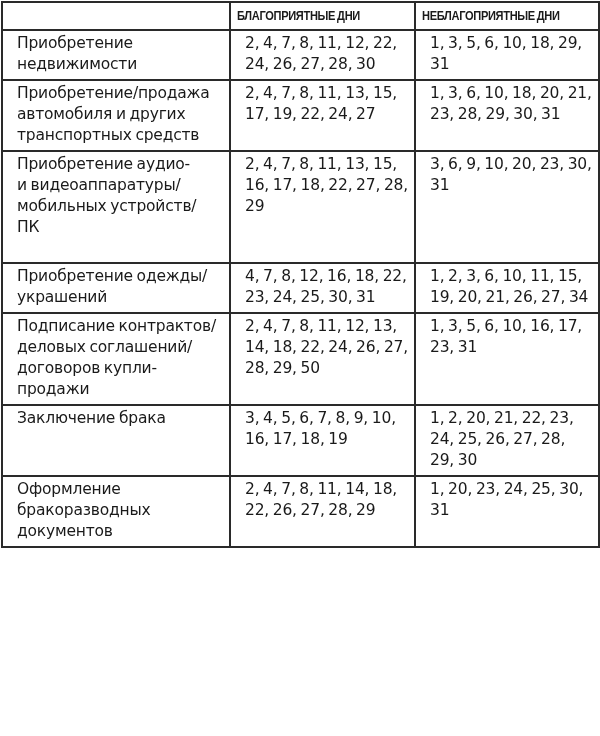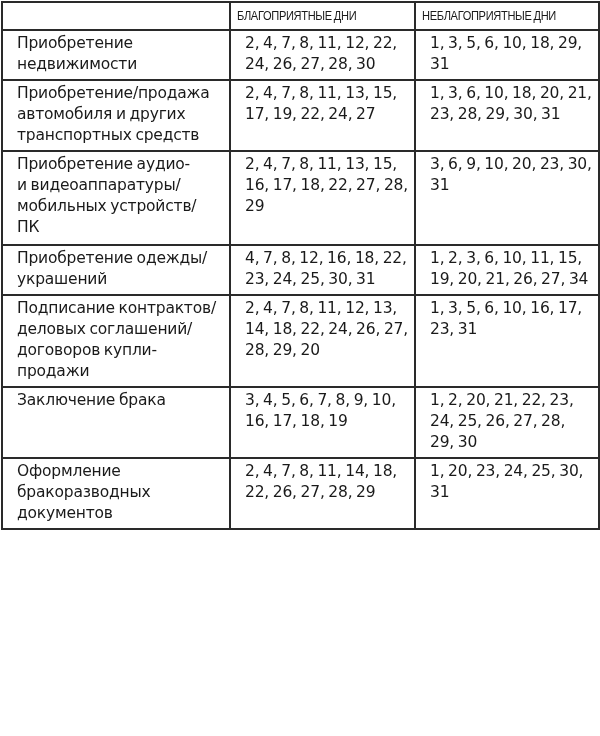--- a/index.html
+++ b/index.html
@@ -27,21 +27,21 @@
     vertical-align: top;
     padding: 2px 6px 4px 14px;
     font-size: 15.5px;
     line-height: 21px;
     letter-spacing: -0.2px;
     word-spacing: -1px;
     overflow: hidden;
   }
   table.grid th {
     font-family: "Liberation Sans", sans-serif;
-    font-weight: normal;
+    font-weight: bold;
     font-size: 13.5px;
     line-height: 22px;
     letter-spacing: -0.4px;
     text-align: left;
     padding: 2px 12px 2px 6px;
     transform-origin: left center;
   }
   th .cond {
     display: inline-block;
     transform: scaleX(0.82);
@@ -81,21 +81,21 @@
     </tr>
     <tr style="height:69px">
       <td>
         <span class="cell-text">Приобретение/продажа</span>
         <span class="cell-text">автомобиля и других</span>
         <span class="cell-text">транспортных средств</span>
       </td>
       <td>2, 4, 7, 8, 11, 13, 15, 17, 19, 22, 24, 27</td>
       <td>1, 3, 6, 10, 18, 20, 21, 23, 28, 29, 30, 31</td>
     </tr>
-    <tr style="height:94px">
+    <tr style="height:112px">
       <td>
         <span class="cell-text">Приобретение аудио-</span>
         <span class="cell-text">и видеоаппаратуры/</span>
         <span class="cell-text">мобильных устройств/</span>
         <span class="cell-text">ПК</span>
       </td>
       <td>2, 4, 7, 8, 11, 13, 15, 16, 17, 18, 22, 27, 28, 29</td>
       <td>3, 6, 9, 10, 20, 23, 30, 31</td>
     </tr>
     <tr style="height:50px">
@@ -106,21 +106,21 @@
       <td>4, 7, 8, 12, 16, 18, 22, 23, 24, 25, 30, 31</td>
       <td>1, 2, 3, 6, 10, 11, 15, 19, 20, 21, 26, 27, 34</td>
     </tr>
     <tr style="height:92px">
       <td>
         <span class="cell-text">Подписание контрактов/</span>
         <span class="cell-text">деловых соглашений/</span>
         <span class="cell-text">договоров купли-</span>
         <span class="cell-text">продажи</span>
       </td>
-      <td>2, 4, 7, 8, 11, 12, 13, 14, 18, 22, 24, 26, 27, 28, 29, 20</td>
+      <td>2, 4, 7, 8, 11, 12, 13, 14, 18, 22, 24, 26, 27, 28, 29, 50</td>
       <td>1, 3, 5, 6, 10, 16, 17, 23, 31</td>
     </tr>
     <tr style="height:70px">
       <td>
         <span class="cell-text">Заключение брака</span>
       </td>
       <td>3, 4, 5, 6, 7, 8, 9, 10, 16, 17, 18, 19</td>
       <td>1, 2, 20, 21, 22, 23, 24, 25, 26, 27, 28, 29, 30</td>
     </tr>
     <tr style="height:71px">

